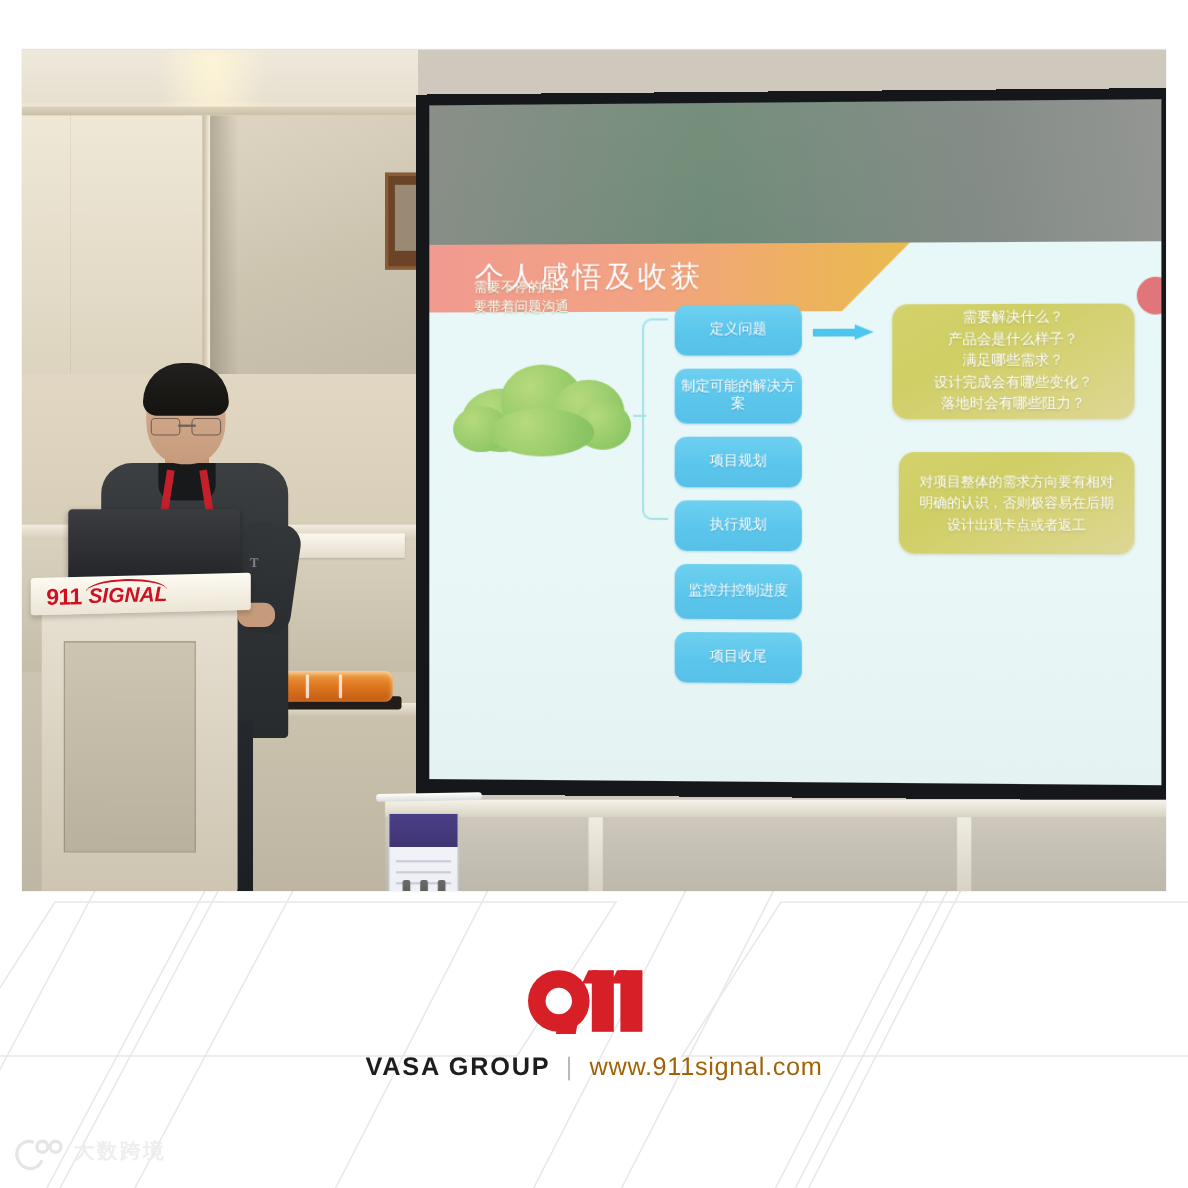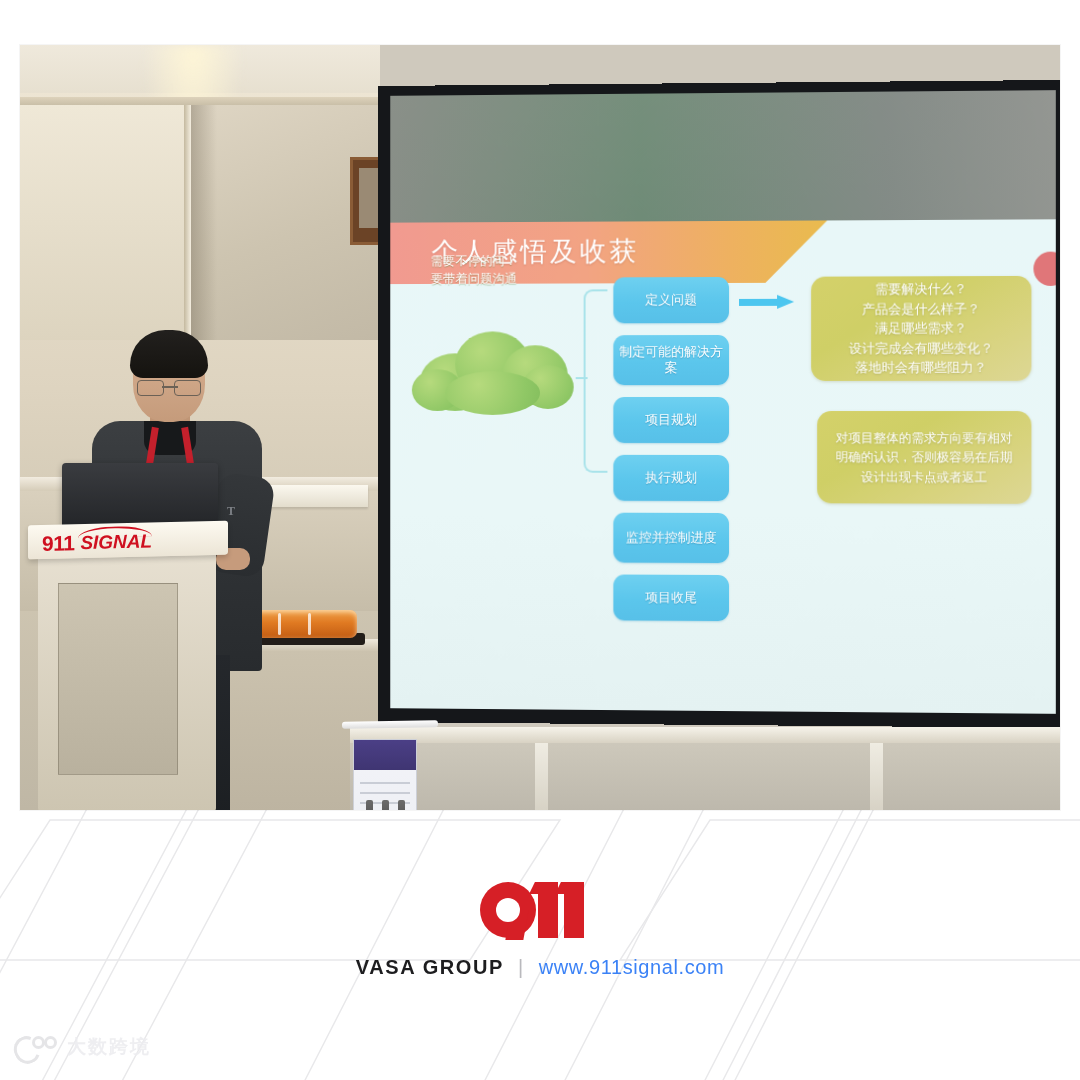--- a/index.html
+++ b/index.html
@@ -343,27 +343,27 @@
   .logo-911 .one{
     position:absolute;top:2px;width:20px;height:56px;background:#d61f26;
   }
   .logo-911 .one1{left:58px;}
   .logo-911 .one2{left:84px;}
   .logo-911 .one-serif{
     position:absolute;width:9px;height:12px;background:#d61f26;transform:skewX(-26deg);top:2px;
   }
   .logo-911 .s1{left:52px;} .logo-911 .s2{left:78px;}
   .brand-line{
-    font-size:20px;letter-spacing:1.6px;color:#1d1d1f;display:flex;
+    font-size:23px;letter-spacing:1.6px;color:#1d1d1f;display:flex;
     align-items:center;justify-content:center;gap:14px;
     font-family:"Liberation Sans",sans-serif;
   }
   .brand-name{font-weight:700;}
   .brand-sep{color:#b9b9bd;font-weight:400;}
-  .brand-url{font-weight:400;color:#3b82f6;letter-spacing:0.6px;}
+  .brand-url{font-weight:400;color:#a16207;letter-spacing:0.6px;}
 
   
   #watermark{
     position:absolute;left:14px;top:1034px;z-index:4;
     display:flex;align-items:center;gap:9px;opacity:.92;
   }
   .wm-mark{position:relative;width:44px;height:24px;}
   .wm-c{
     position:absolute;left:0;top:1px;width:20px;height:22px;border-radius:50%;
     border:3px solid #e3e3e6;border-right-color:transparent;

